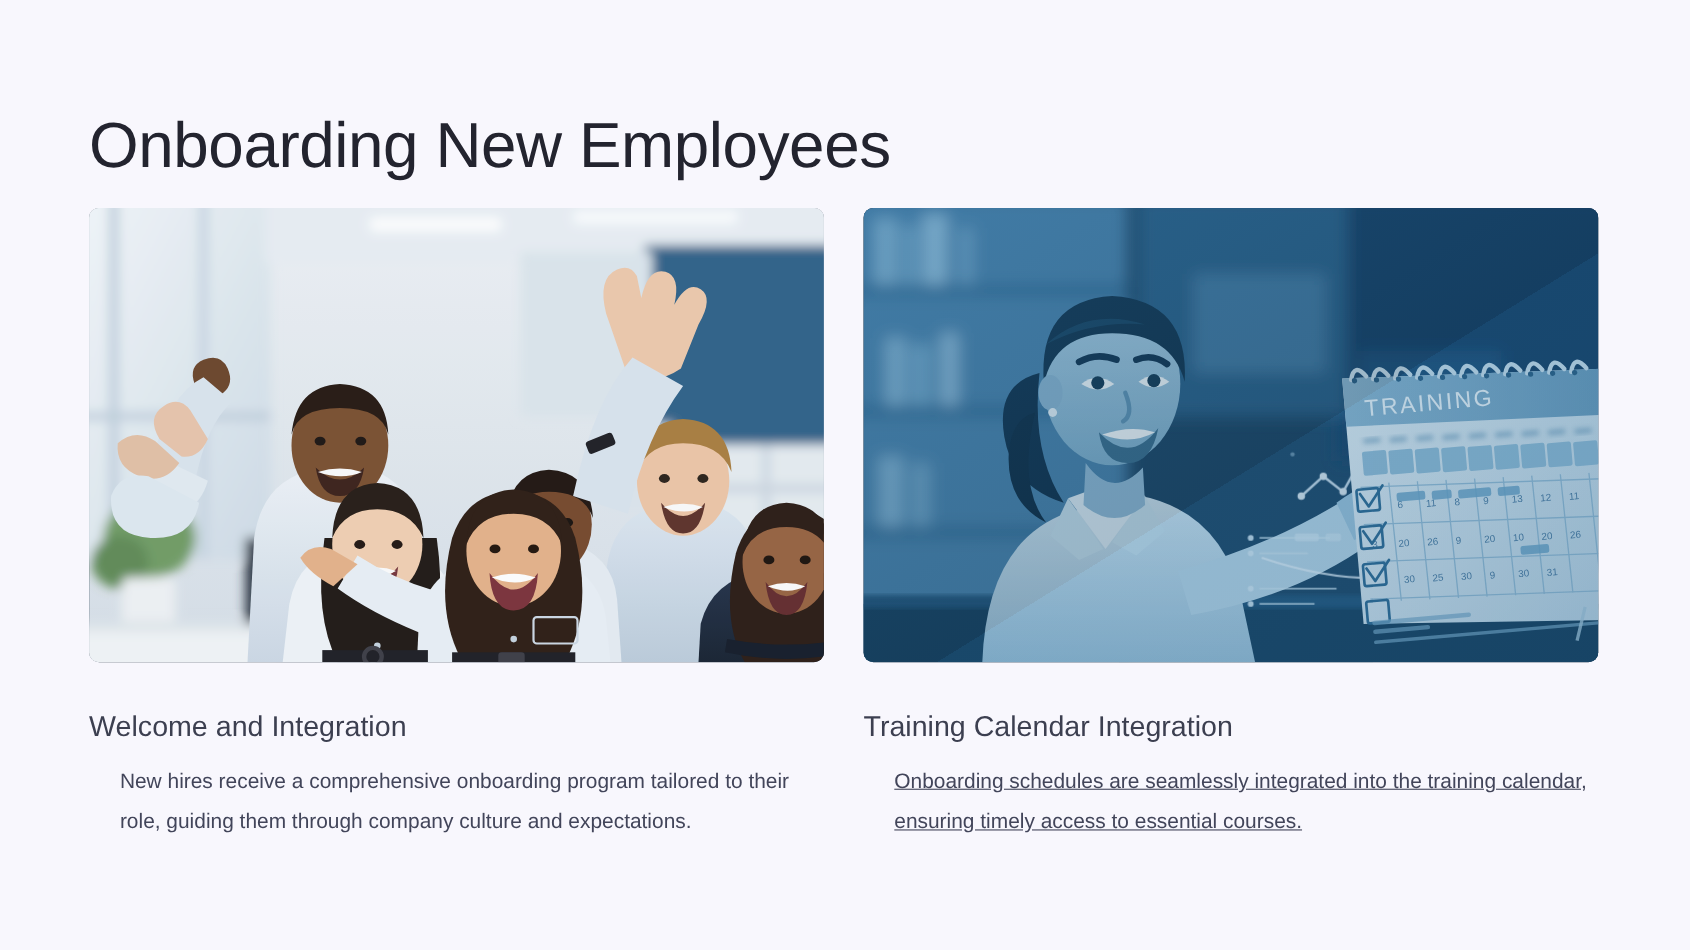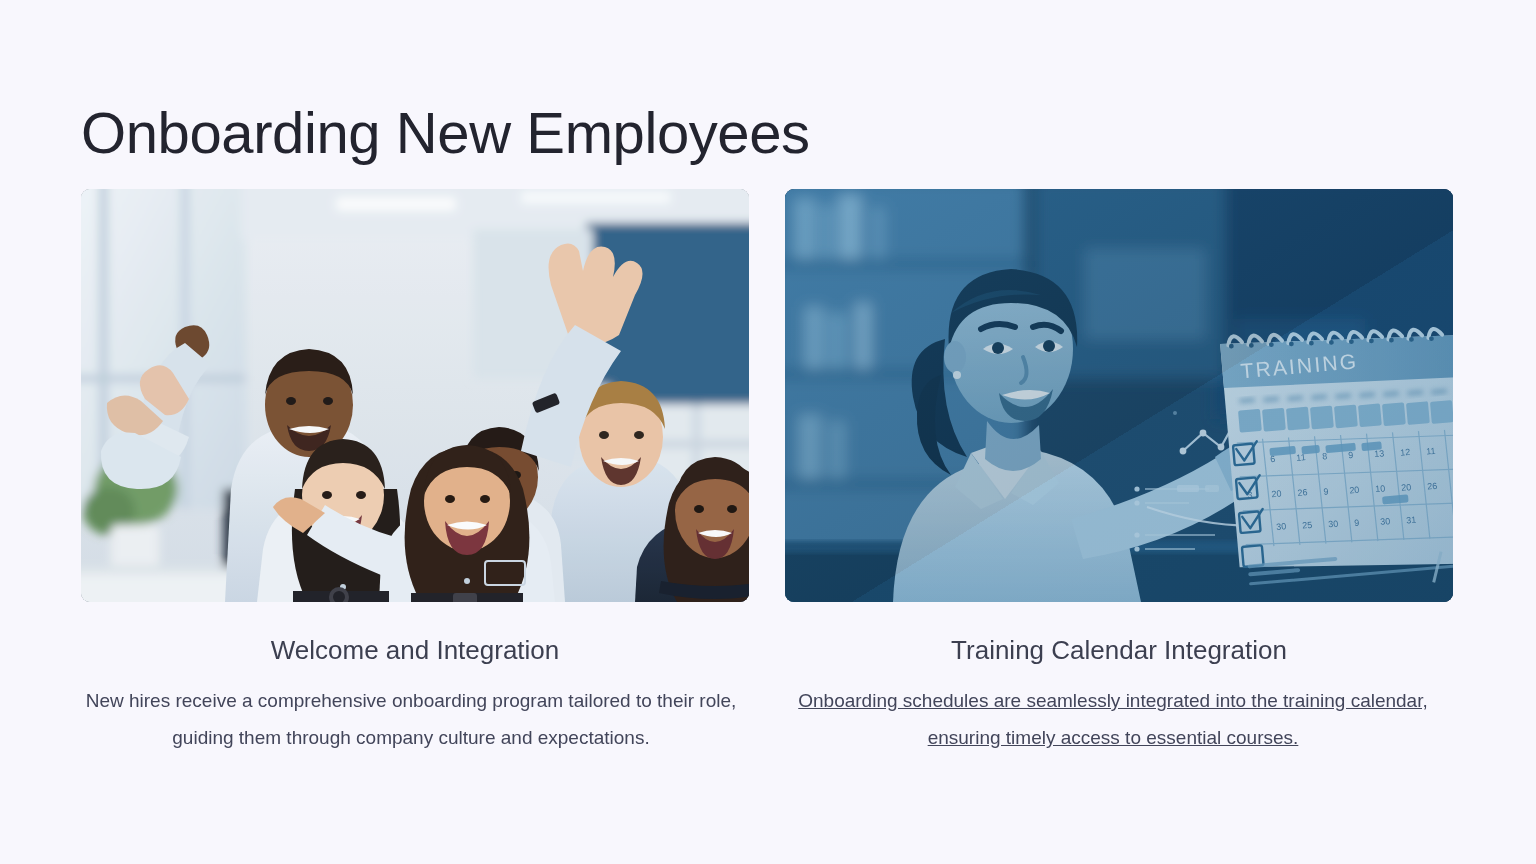--- a/index.html
+++ b/index.html
@@ -12,21 +12,20 @@
     height: 864px;
     background: #f8f7fd;
     font-family: "Liberation Sans", sans-serif;
     overflow: hidden;
   }
   .slide {
     position: relative;
     width: 1536px;
     height: 864px;
     box-sizing: border-box;
-    text-align: center;
   }
   .page-title {
     position: absolute;
     left: 81px;
     top: 62px;
     font-size: 58px;
     line-height: 1.1;
     font-weight: 400;
     color: #23242f;
     letter-spacing: -0.4px;
@@ -52,33 +51,34 @@
     border-radius: 9px;
     overflow: hidden;
     background: #2b3a4a;
   }
   .card-media svg {
     display: block;
     width: 100%;
     height: 100%;
   }
   .card-heading {
-    margin-top: 33px;
+    margin-top: 43px;
     font-size: 26px;
     line-height: 1.2;
     font-weight: 400;
     color: #3c3f50;
   }
   .card-body {
     margin-top: 16px;
     font-size: 19px;
     line-height: 1.95;
     font-weight: 400;
     color: #42455a;
     max-width: 660px;
+    margin-left: 28px;
   }
   .card-right .card-body { max-width: 656px; text-decoration: underline; }
 </style>
 </head>
 <body>
 
 <div class="slide">
 
   <h1 class="page-title">Onboarding New Employees</h1>
 

